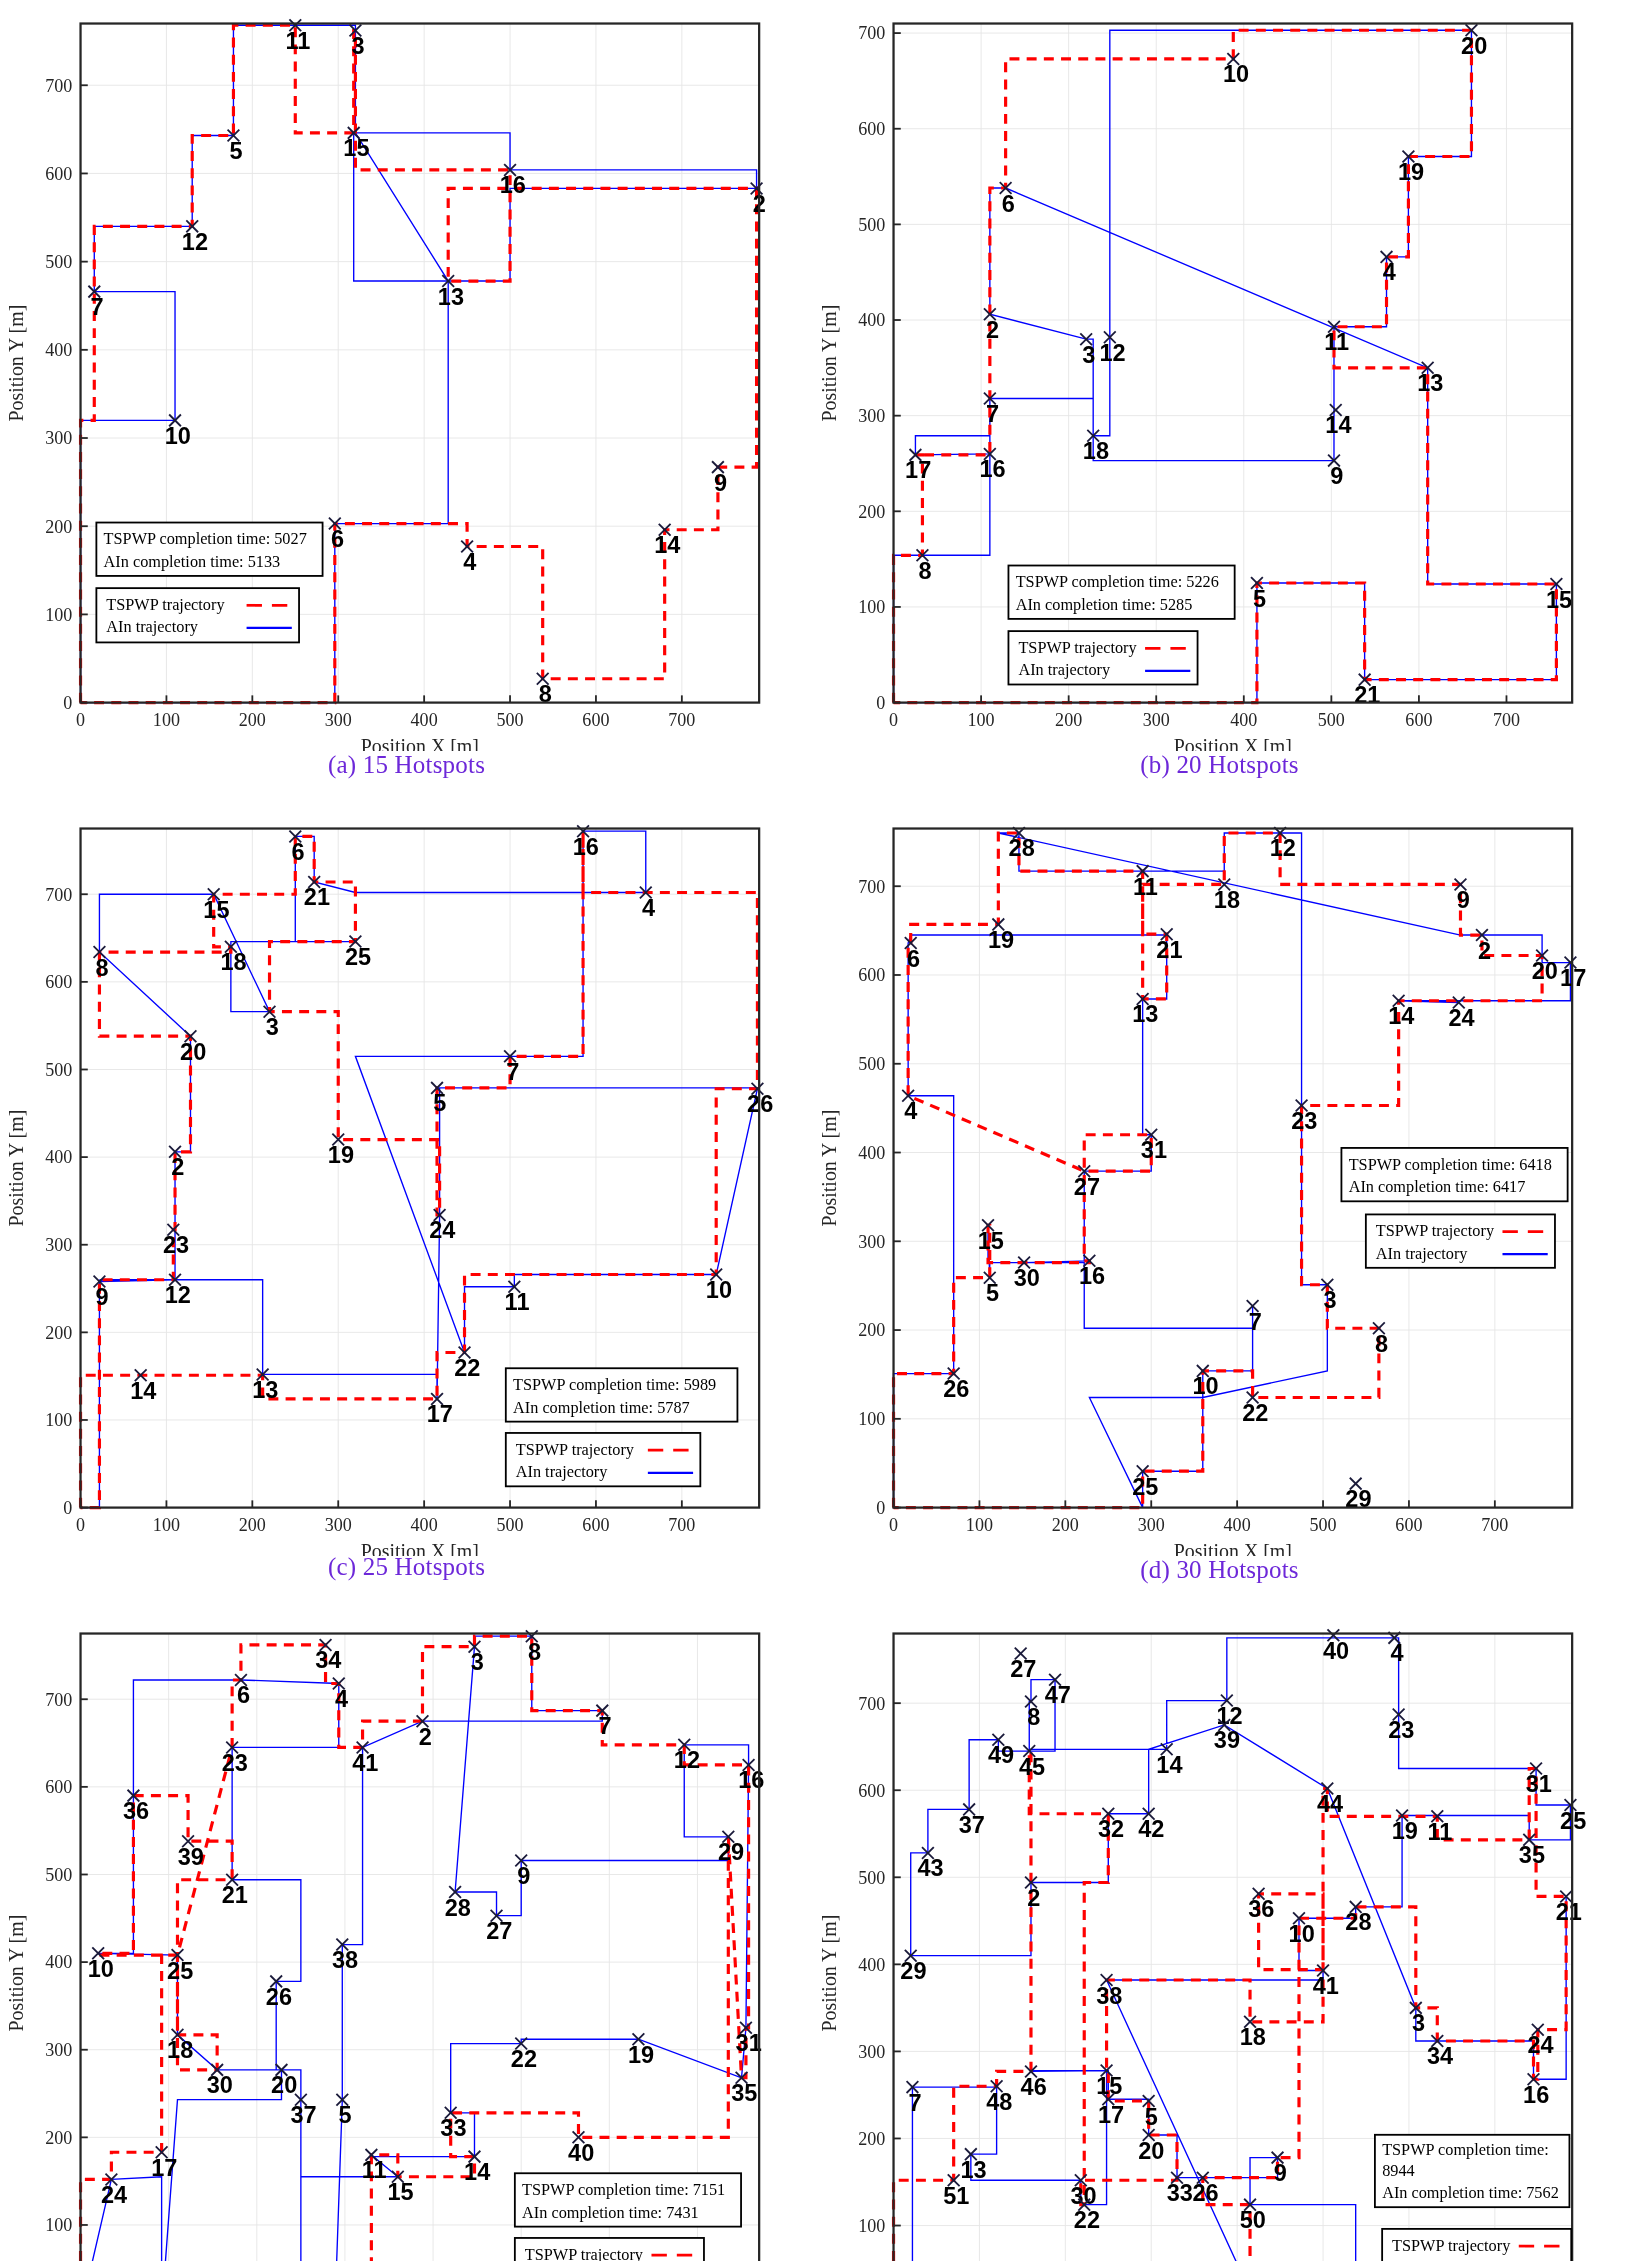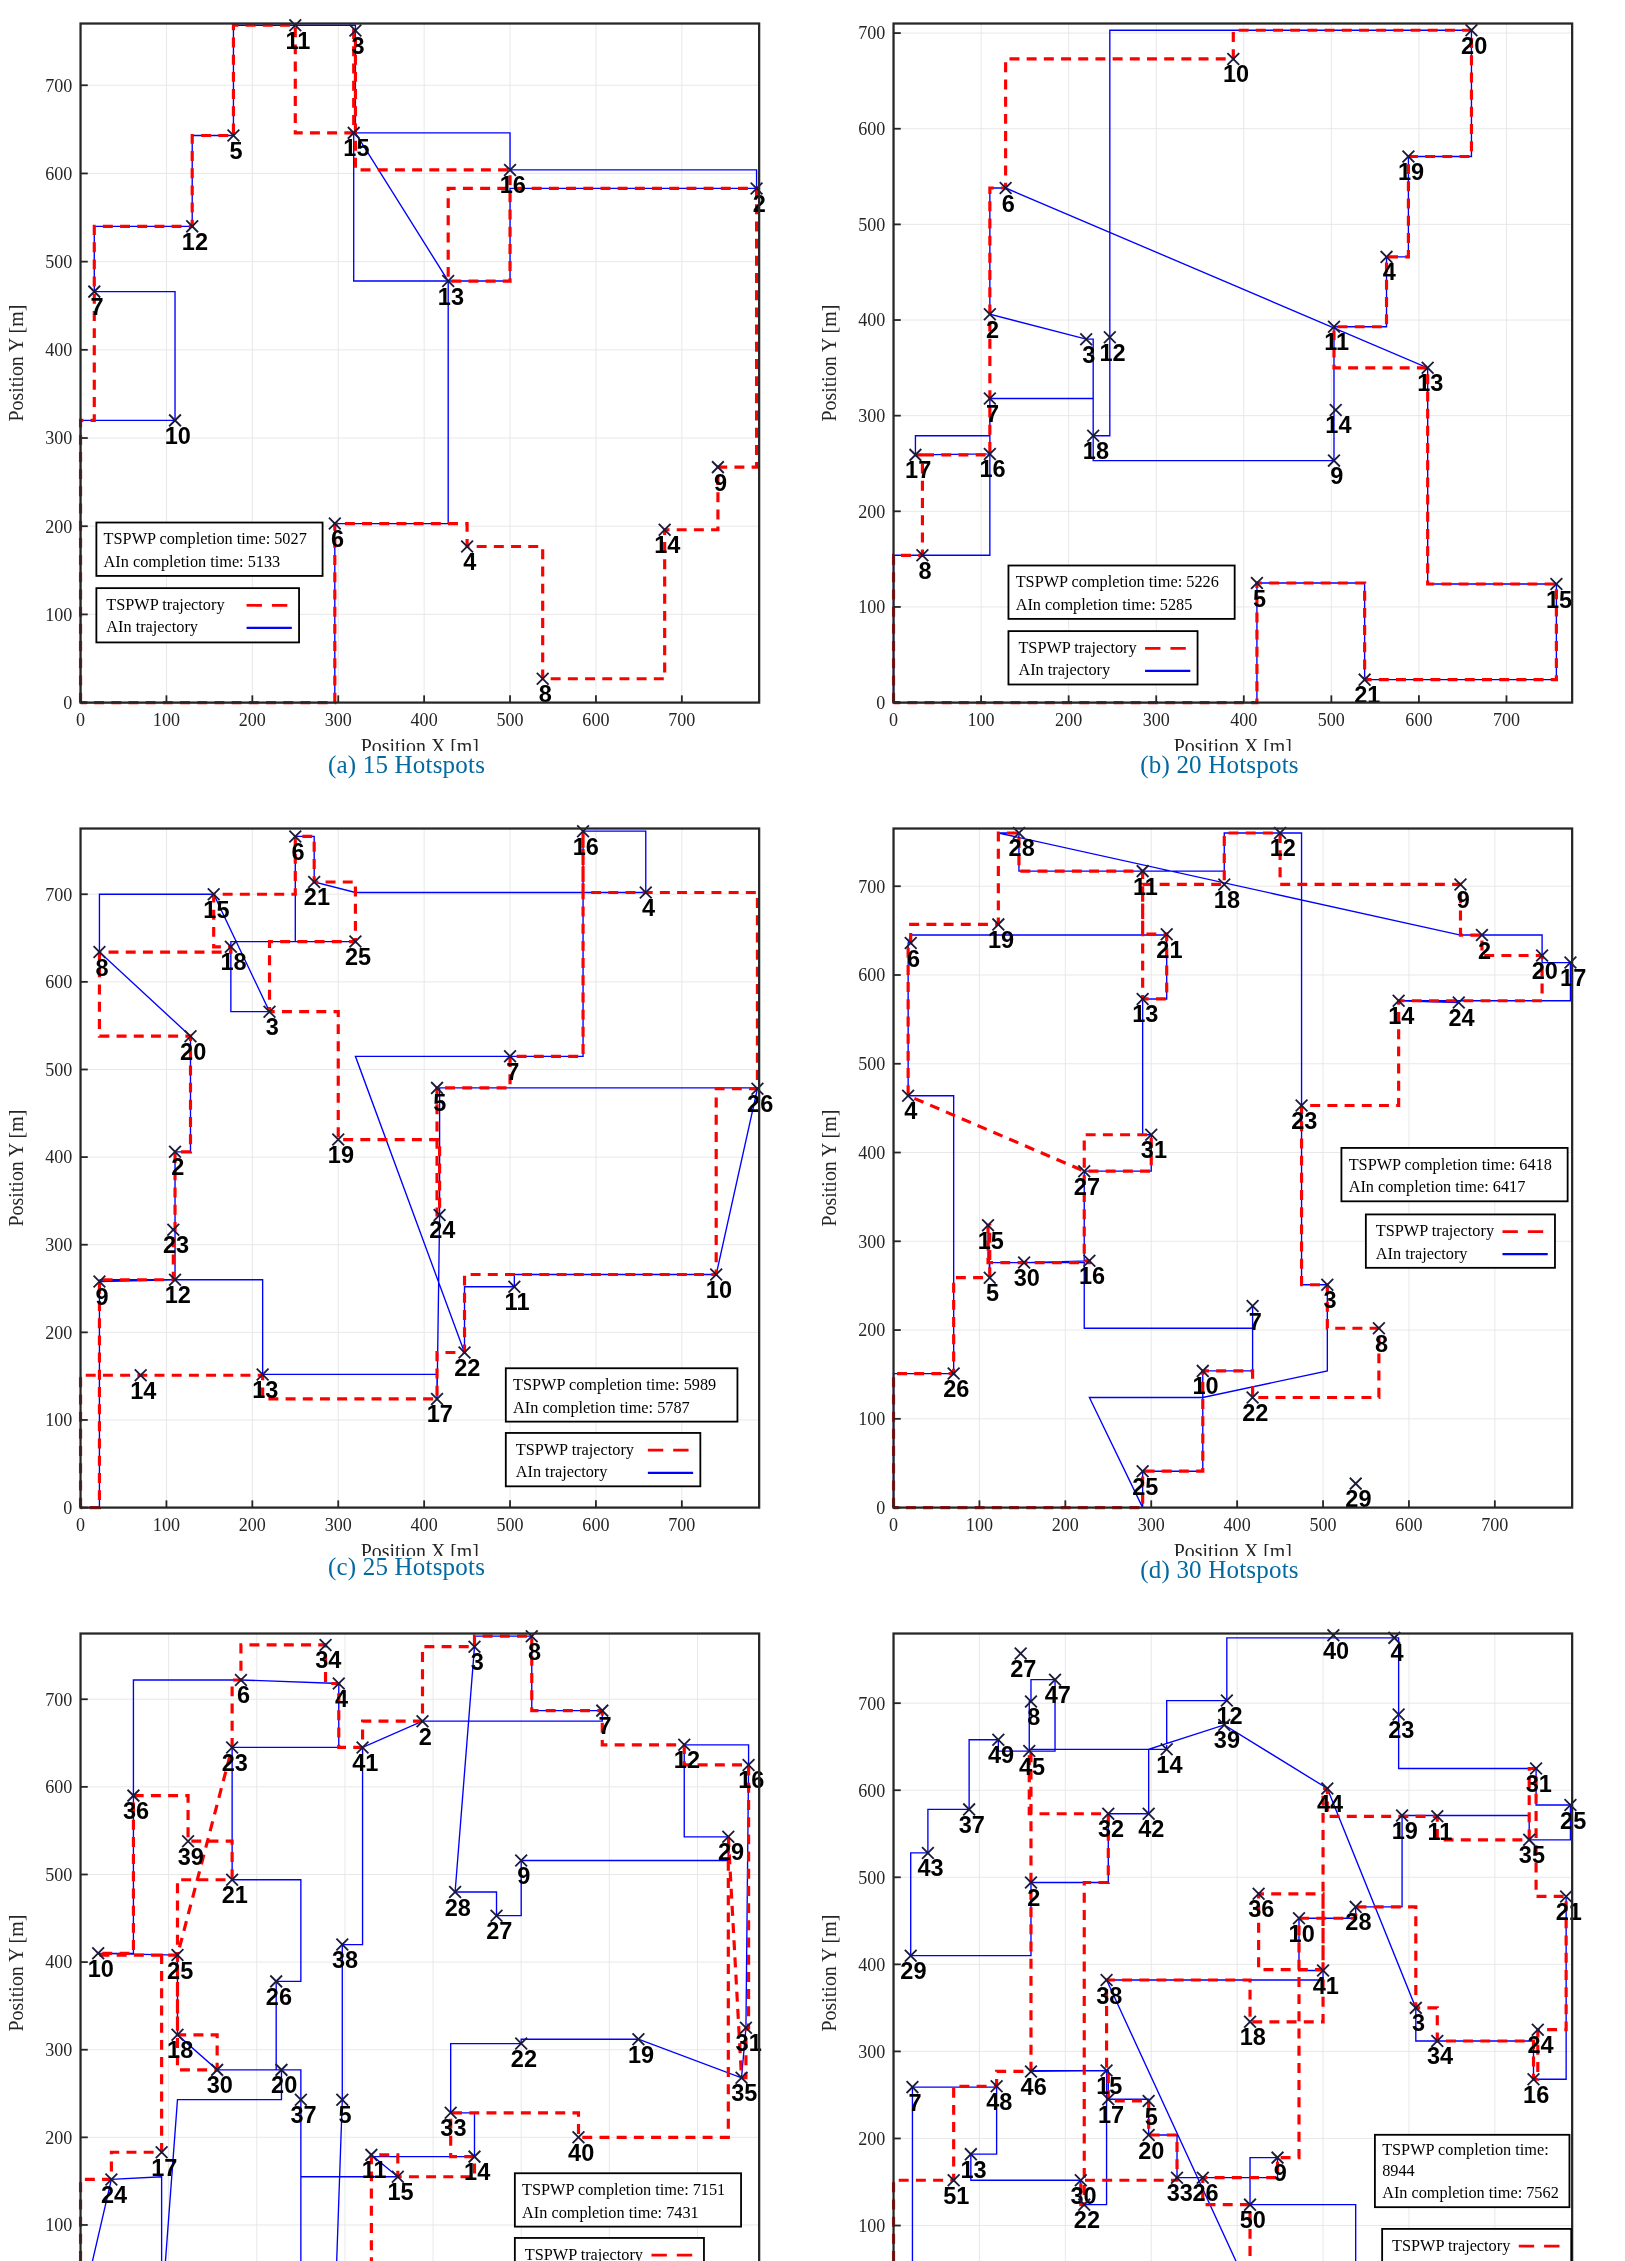--- a/index.html
+++ b/index.html
@@ -1,21 +1,21 @@
 <!DOCTYPE html>
 <html style="font-size:7.2px"><head>
 <meta charset="utf-8">
 <style>
   html,body{margin:0;padding:0;background:#fff;}
   body{width:1625px;height:2414px;font-family:"Liberation Serif",serif;-webkit-font-smoothing:antialiased;}
   .grid{display:grid;grid-template-columns:813px 813px;grid-template-rows:805px 805px 804px;width:1625px;height:2414px;}
   .cell{position:relative;width:813px;overflow:hidden;}
   .plotwrap{position:absolute;left:0;top:0;width:813px;}
   .svgbox{display:block;}
-  .caption{position:absolute;left:0;width:813px;text-align:center;font-family:"Liberation Serif",serif;font-size:25px;color:#0369a1;letter-spacing:0.2px;}
+  .caption{position:absolute;left:0;width:813px;text-align:center;font-family:"Liberation Serif",serif;font-size:25px;color:#6d28d9;letter-spacing:0.2px;}
   svg text{font-family:"Liberation Serif",serif;fill:#262626;}
   .tick{font-size:40px;}
   .axlabel{font-size:44px;}
   .ptlabel{font-size:52px;font-weight:bold;fill:#000;font-family:"Liberation Sans",sans-serif;}
   .boxtext{font-size:36px;fill:#000;}
 </style>
 </head>
 <body>
 
 <div class="grid">

